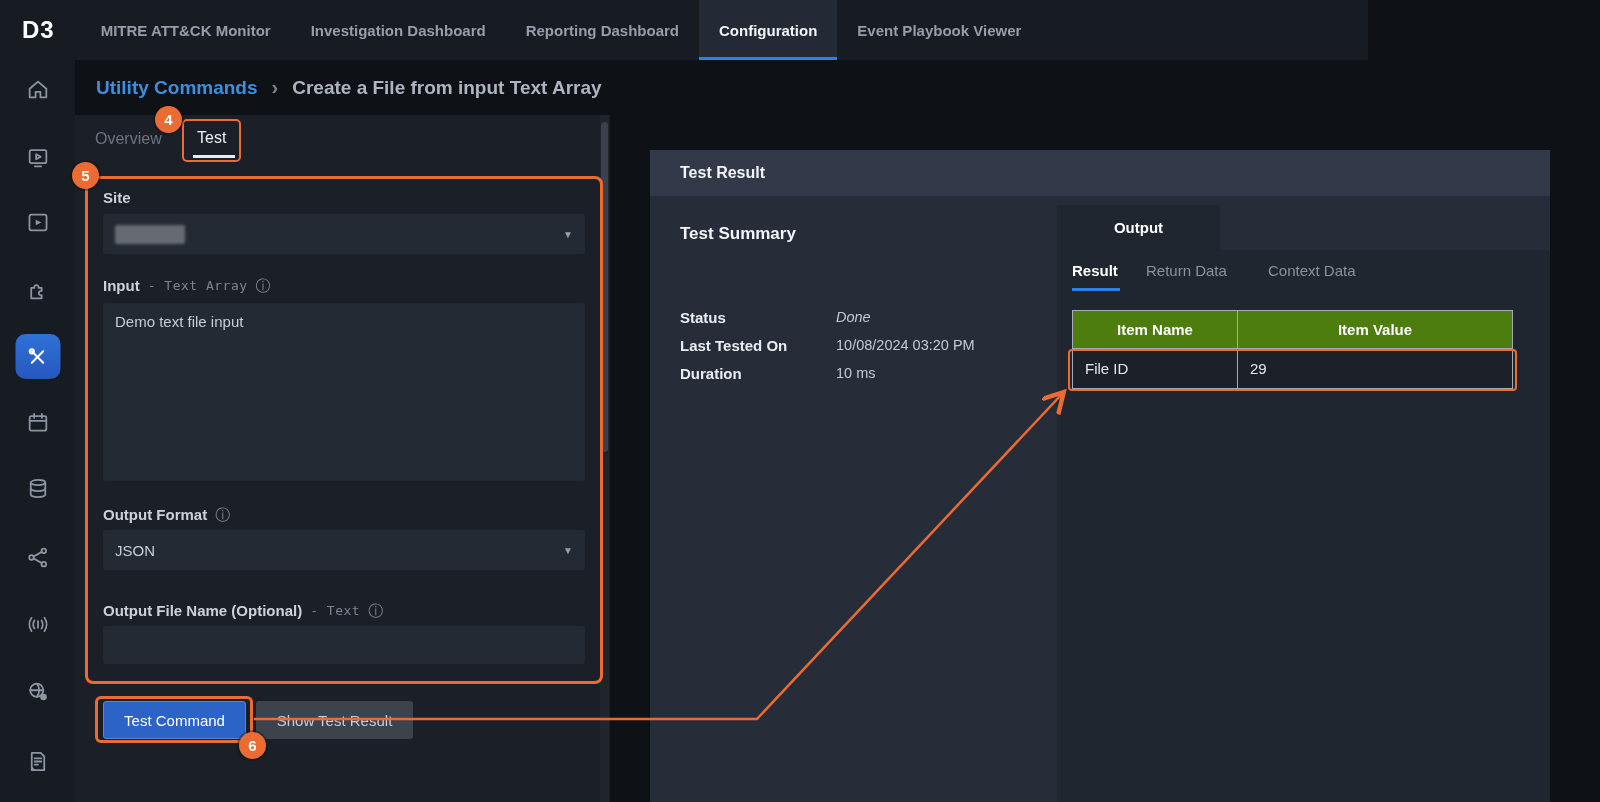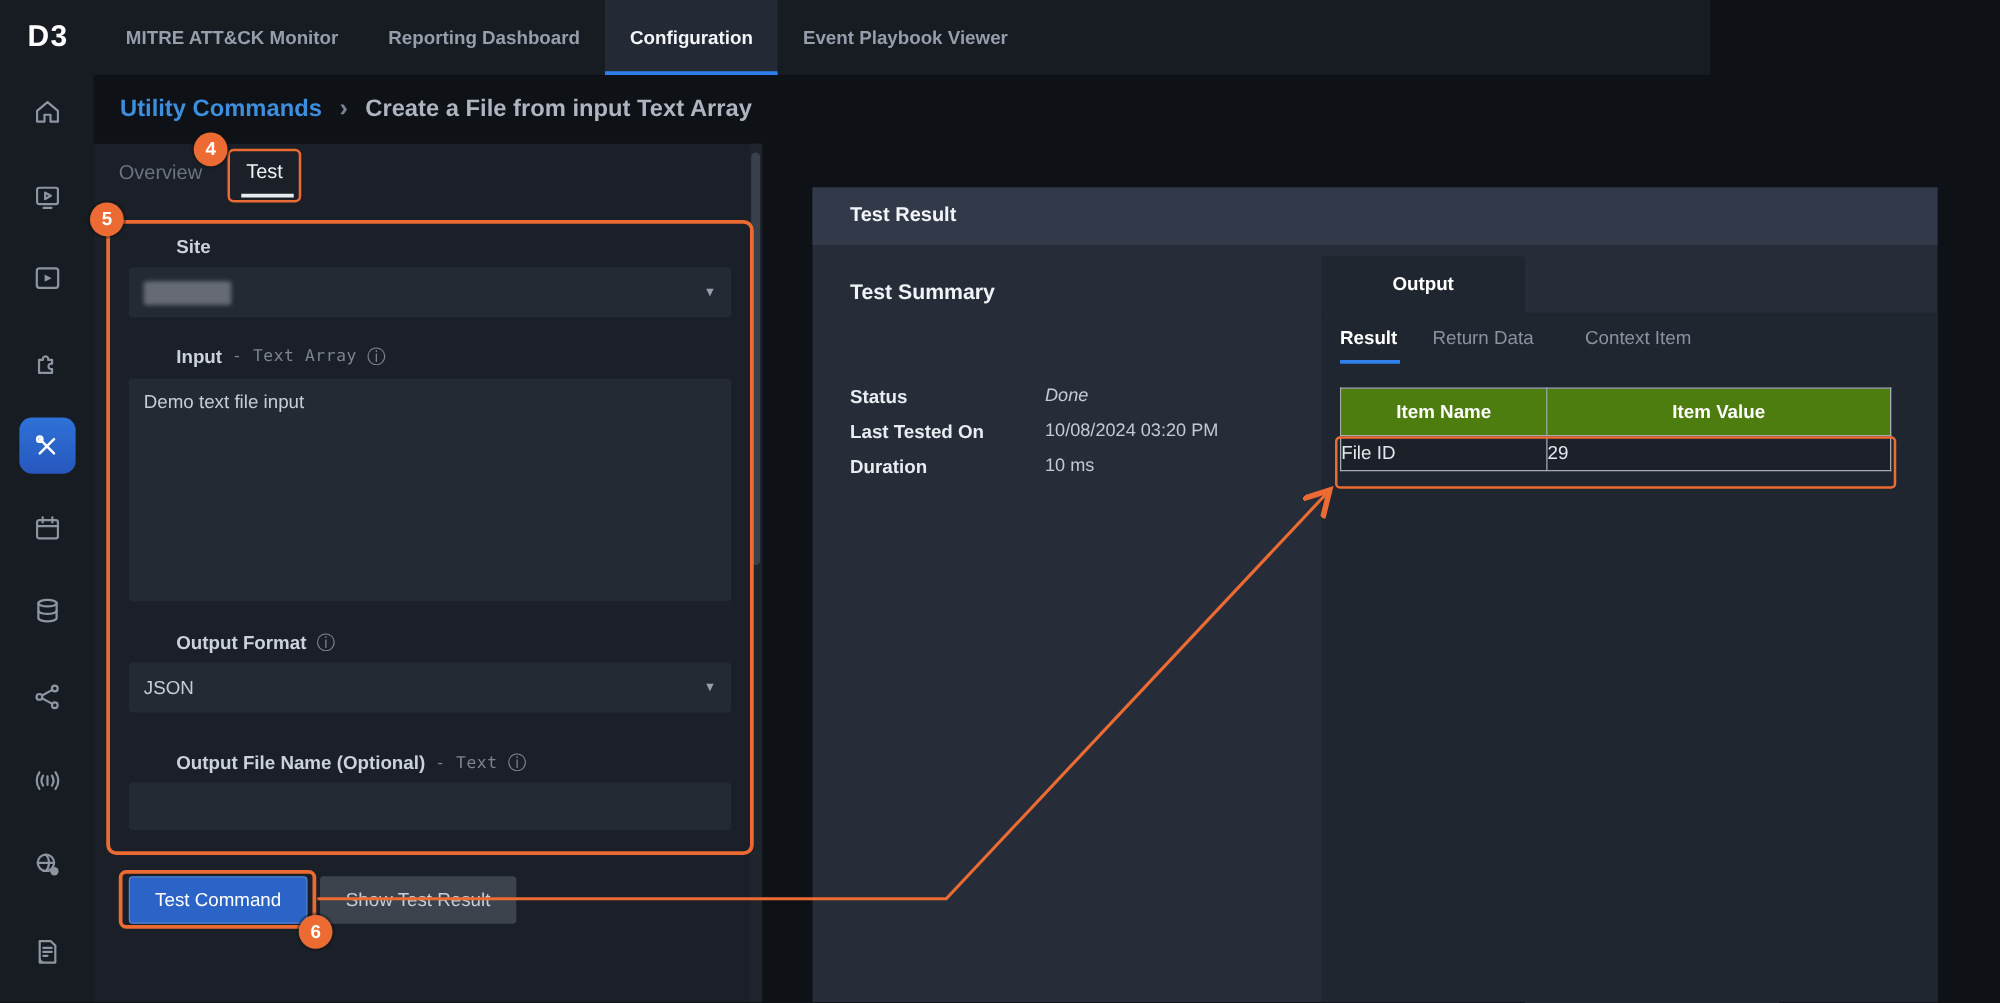--- a/index.html
+++ b/index.html
@@ -26,21 +26,21 @@
   
   .left-panel { position:absolute; left:75px; top:115px; width:535px; height:687px; background:#1b2028; }
   .scroll-track { position:absolute; left:600px; top:115px; width:9px; height:687px; background:#20252d; }
   .scroll-thumb { position:absolute; left:601px; top:122px; width:7px; height:330px; background:#3a414d; border-radius:4px; }
 
   .tab { position:absolute; font-size:16px; }
   .tab-overview { left:95px; top:130px; color:#6b7380; }
   .tab-test { left:197px; top:129px; color:#eef1f5; }
   .test-underline { position:absolute; left:193px; top:155px; width:42px; height:3px; background:#e7eaef; }
 
-  .lbl-row { position:absolute; display:flex; align-items:center; gap:8px;margin-left:38px; }
+  .lbl-row { position:absolute; display:flex; align-items:center; gap:8px; }
   .lbl { font-size:15px; font-weight:700; color:#ccd2da; }
   .hint { font-family:"DejaVu Sans Mono", monospace; font-size:13px; color:#7d8490; letter-spacing:0.5px; }
   .info { color:#7d8490; font-size:15px; line-height:1; }
 
   .select { position:absolute; background:#242a33; border-radius:3px; display:flex; align-items:center; padding:0 12px; }
   .select-value { font-size:15px; color:#c7cdd6; }
   .caret { margin-left:auto; color:#98a0ac; font-size:10px; }
   .redacted { width:70px; height:19px; background:#666b73; border-radius:2px; filter:blur(1.5px); }
 
   .textarea { position:absolute; left:103px; top:303px; width:482px; height:178px; background:#242a33; border:none; border-radius:3px; padding:10px 12px; font-size:15px; color:#c7cdd6; font-family:"Liberation Sans", sans-serif; resize:none; }
@@ -59,21 +59,21 @@
 
   .output-area { position:absolute; left:1057px; top:250px; width:493px; height:552px; background:#20262f; }
   .output-tab { position:absolute; left:1057px; top:205px; width:163px; height:45px; background:#20262f; display:flex; align-items:center; justify-content:center; color:#ffffff; font-size:15px; font-weight:700; border-radius:3px 3px 0 0; }
   .subtab { position:absolute; top:262px; font-size:15px; }
   .subtab.on { color:#ffffff; font-weight:600; }
   .subtab.off { color:#8b929e; }
   .subtab-underline { position:absolute; left:1072px; top:288px; width:48px; height:3px; background:#2F80ED; }
 
   .result-table { position:absolute; left:1072px; top:310px; border-collapse:collapse; }
   .result-table th { border:1px solid #a6abb4; background:#4d7c0f; color:#ffffff; font-size:15px; font-weight:700; height:38px; text-align:center; }
-  .result-table td { border:1px solid #a6abb4; background:#1c2129; color:#e3e7ed; font-size:15px; height:28px; text-align:left; }
+  .result-table td { border:1px solid #a6abb4; background:#1c2129; color:#e3e7ed; font-size:15px; padding-left:12px; height:40px; text-align:left; }
   .col-name { width:165px; }
   .col-value { width:275px; }
   .link { text-decoration:underline; color:#e6eaf1; }
 
   
   .ann-box { position:absolute; border:3px solid #EC6B33; border-radius:8px; z-index:50; pointer-events:none; }
   .ann-tab { left:182px; top:119px; width:59px; height:43px; border-width:2.5px; border-radius:5px; }
   .ann-form { left:85px; top:176px; width:518px; height:508px; }
   .ann-btn { left:95px; top:696px; width:158px; height:47px; border-radius:6px; }
   .ann-row { left:1068px; top:349px; width:449px; height:42px; border-width:2.5px; border-radius:4px; }
@@ -84,20 +84,21 @@
   .arrow-svg { position:absolute; left:0; top:0; z-index:55; pointer-events:none; }
 </style>
 </head>
 <body>
 
 <div class="root">
 
   <div class="topnav">
     <div class="logo">D3</div>
     <div class="nav-item">MITRE ATT&amp;CK Monitor</div>
+    <div class="nav-item">Investigation Dashboard</div>
     <div class="nav-item">Reporting Dashboard</div>
     <div class="nav-item active">Configuration</div>
     <div class="nav-item">Event Playbook Viewer</div>
   </div>
 
   <div class="breadcrumb">
     <span class="bc-parent">Utility Commands</span>
     <span class="bc-sep">›</span>
     <span class="bc-current">Create a File from input Text Array</span>
   </div>
@@ -230,21 +231,21 @@
   <span class="sum-label" style="top:337px;">Last Tested On</span>
   <span class="sum-value" style="top:337px;">10/08/2024 03:20 PM</span>
   <span class="sum-label" style="top:365px;">Duration</span>
   <span class="sum-value" style="top:365px;">10 ms</span>
 
   <div class="output-area"></div>
   <div class="output-tab">Output</div>
 
   <span class="subtab on" style="left:1072px;">Result</span>
   <span class="subtab off" style="left:1146px;">Return Data</span>
-  <span class="subtab off" style="left:1268px;">Context Item</span>
+  <span class="subtab off" style="left:1268px;">Context Data</span>
   <div class="subtab-underline"></div>
 
   <table class="result-table">
     <tbody>
         <tr>
       <th class="col-name">Item Name</th>
       <th class="col-value">Item Value</th>
     </tr>
     <tr>
       <td>File ID</td>

